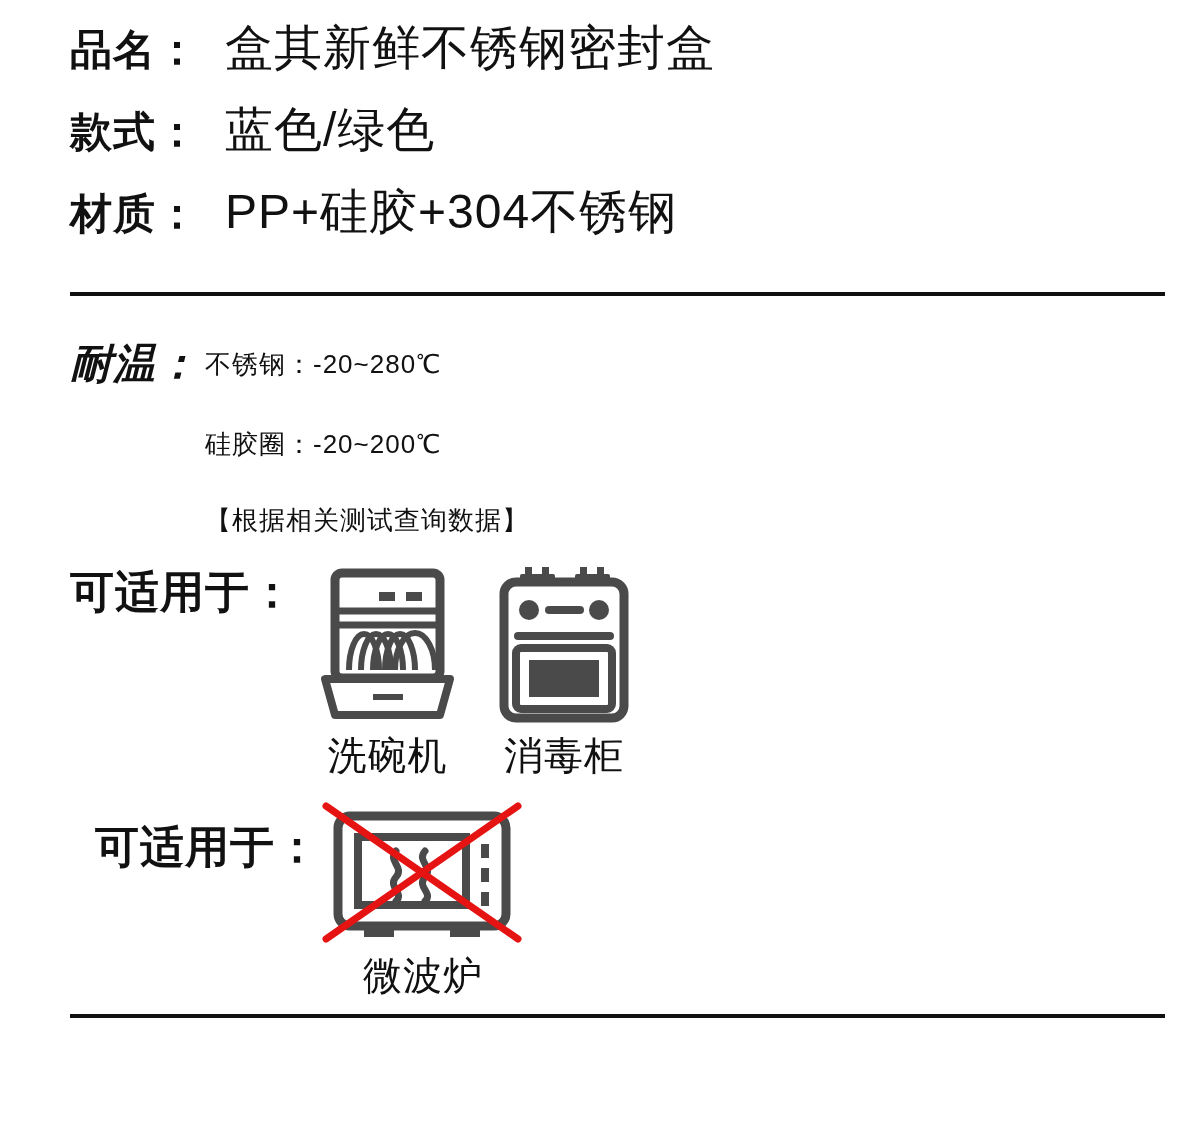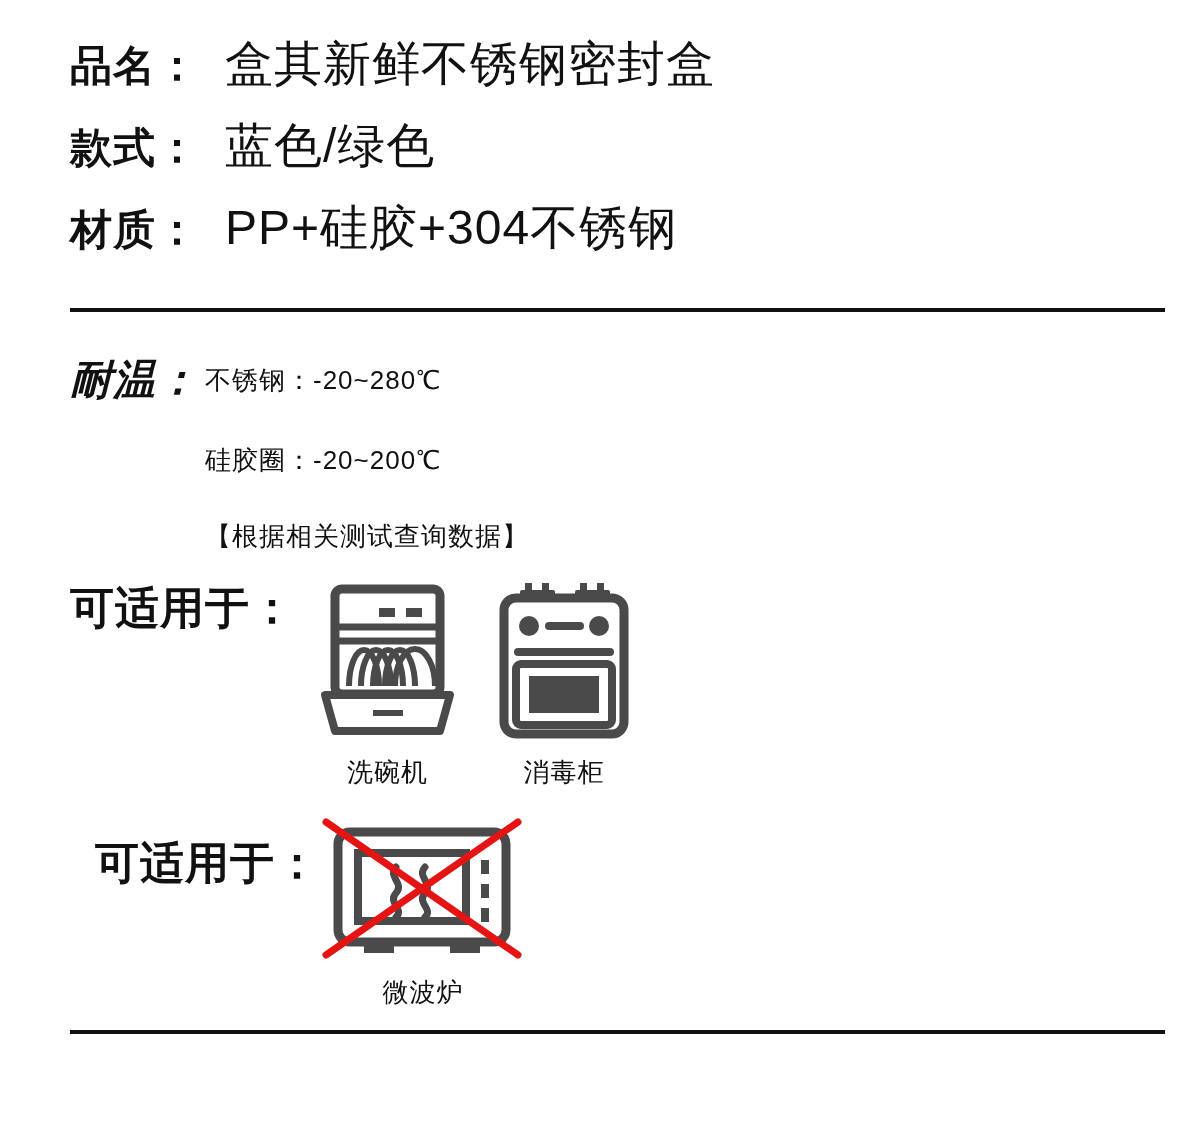--- a/index.html
+++ b/index.html
@@ -1,21 +1,21 @@
 <!DOCTYPE html>
 <html><head>
 <meta charset="utf-8">
 <style>
   html,body { margin:0; padding:0; background:#ffffff; }
   body {
     width:1200px; height:1124px; overflow:hidden;
     font-family:"Liberation Sans", sans-serif;
     color:#111111;
   }
-  .page { position:relative; width:1200px; height:1028px; padding-top:40px; box-sizing:border-box; }
+  .page { position:relative; width:1200px; height:1028px; padding-top:24px; box-sizing:border-box; }
 
   
   .spec-row { display:flex; align-items:baseline; padding-left:70px; line-height:48px; }
   .spec-row + .spec-row { margin-top:32px; }
   .spec-label { font-size:42px; font-weight:700; letter-spacing:1px; }
   .spec-value { font-size:48px; margin-left:26px; letter-spacing:1px; }
 
   .rule { height:4px; background:#111111; margin-left:70px; width:1095px; }
   .rule-top { margin-top:54px; }
   .rule-bottom { margin-top:14px; }
@@ -25,21 +25,21 @@
   .temp-label { font-size:42px; font-weight:700; line-height:48px; width:135px; flex:0 0 135px; letter-spacing:1px;font-style:italic; }
   .temp-body { font-size:26px; line-height:48px; letter-spacing:1px; }
   .temp-line2 { margin-top:32px; }
   .temp-note { margin-top:28px; }
 
   
   .section-row { display:flex; align-items:flex-start; padding-left:70px; margin-top:23px; }
   .section-label { font-size:44px; font-weight:700; line-height:50px; letter-spacing:1px; white-space:nowrap; }
   .icon-strip { display:flex; margin-left:20px; gap:36px; }
   .icon-block { display:flex; flex-direction:column; align-items:center; }
-  .icon-caption { font-size:26px; line-height:48px; margin-top:10px; letter-spacing:1px; }
+  .icon-caption { font-size:39px; line-height:48px; margin-top:10px; letter-spacing:1px; }
 
   .note-line { padding-left:205px; margin-top:26px; font-size:36px; line-height:48px; letter-spacing:1px; }
 
   
   .na-row { display:flex; align-items:flex-start; padding-left:95px; margin-top:26px; }
   .na-row .section-label { padding-top:16px; }
   .na-icons { margin-left:8px; }
   svg.icon { display:block; overflow:visible; }
 </style>
 </head>

